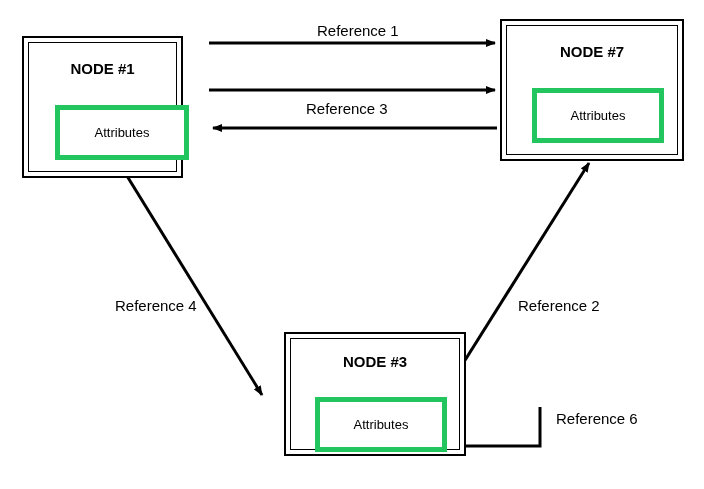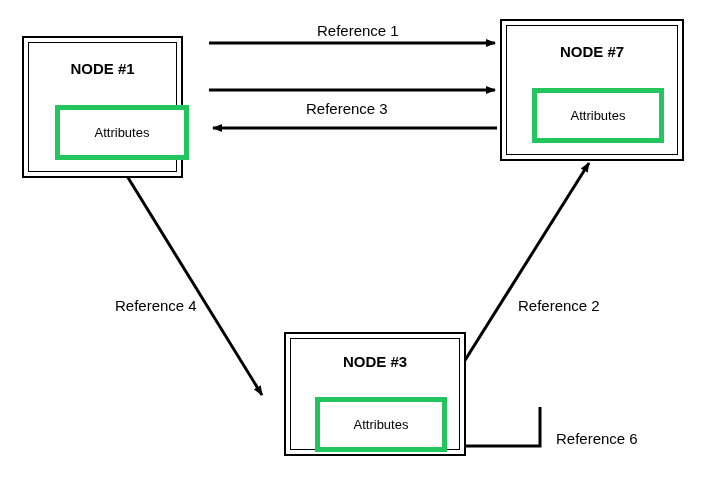--- a/index.html
+++ b/index.html
@@ -131,15 +131,15 @@
 
   <div class="edge-label" style="left:306px; top:22px;margin-left:11px;">Reference 1</div>
 
 
   <div class="edge-label" style="left:306px; top:100px;">Reference 3</div>
 
   <div class="edge-label" style="left:79px; top:297px;margin-left:36px;">Reference 4</div>
 
   <div class="edge-label" style="left:518px; top:297px;">Reference 2</div>
 
-  <div class="edge-label" style="left:556px; top:430px;text-align:center;">Reference 6</div>
+  <div class="edge-label" style="left:556px; top:410px;text-align:center;">Reference 6</div>
 
 </div>
 
 </body></html>

